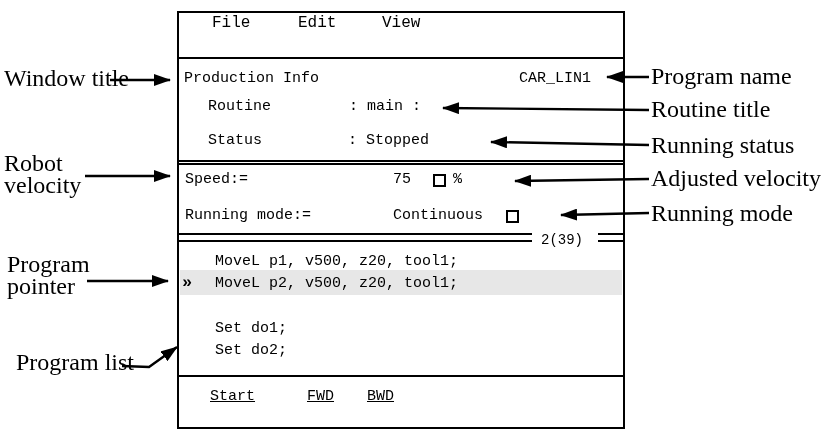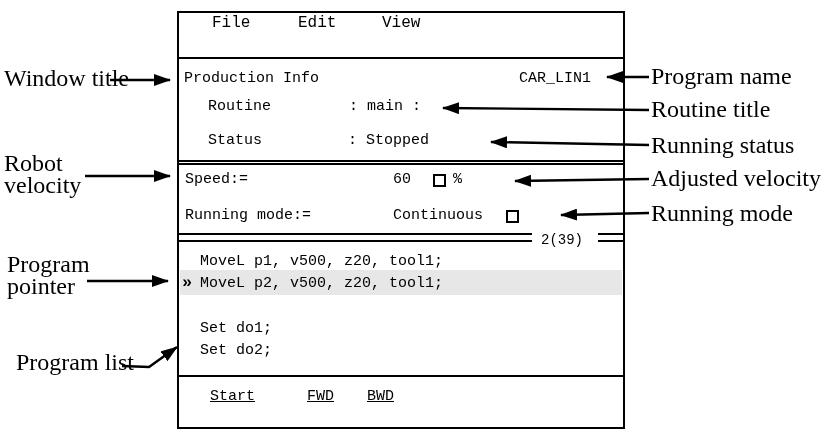--- a/index.html
+++ b/index.html
@@ -25,21 +25,21 @@
     border-top:2px solid #000;border-bottom:2px solid #000;background:#fff;
   }
   .dline{
     position:absolute;height:5px;box-sizing:content-box;
     border-top:2px solid #000;border-bottom:2px solid #000;
   }
   .checkbox{
     position:absolute;width:13px;height:13px;border:2px solid #000;
     background:#fff;box-sizing:border-box;
   }
-  .plist-row{position:absolute;left:0;right:0;height:22px;line-height:22px;padding-left:21px;box-sizing:border-box;}
+  .plist-row{position:absolute;left:0;right:0;height:22px;line-height:22px;padding-left:36px;box-sizing:border-box;}
   .hl-bar{position:absolute;left:1px;right:1px;top:257px;height:25px;}
   .pointer{
     position:absolute;left:3px;top:259px;height:22px;line-height:22px;
     font-weight:bold;font-size:17px;
   }
   .btm-sep{position:absolute;left:0;right:0;top:362px;height:2px;background:#000;}
   .softkey{position:absolute;top:374px;height:20px;line-height:20px;cursor:default;text-decoration:underline;}
   
   .callout{position:absolute;font-size:24px;line-height:22px;}
   .svg-overlay{position:absolute;left:0;top:0;width:825px;height:443px;pointer-events:none;}
@@ -60,21 +60,21 @@
 
   <span class="abs" style="left:29px;top:85px">Routine</span>
   <span class="abs" style="left:170px;top:85px">: main :</span>
 
   <span class="abs" style="left:29px;top:119px">Status</span>
   <span class="abs" style="left:169px;top:119px">: Stopped</span>
 
   <div class="sep-double" style="top:147px;border-bottom-width:2px;height:1px"></div>
 
   <span class="abs" style="left:6px;top:158px">Speed:=</span>
-  <span class="abs" style="left:214px;top:158px">60</span>
+  <span class="abs" style="left:214px;top:158px">75</span>
   <div class="checkbox" style="left:254px;top:161px"></div>
   <span class="abs" style="left:274px;top:158px">%</span>
 
   <span class="abs" style="left:214px;top:194px">Continuous</span>
   <span class="abs" style="left:6px;top:194px">Running mode:=</span>
   <div class="checkbox" style="left:327px;top:197px"></div>
 
   <div class="dline" style="left:0;top:220px;width:353px"></div>
   <span class="abs" style="left:362px;top:218px;font-size:14px">2(39)</span>
   <div class="dline" style="left:419px;top:220px;right:0"></div>

